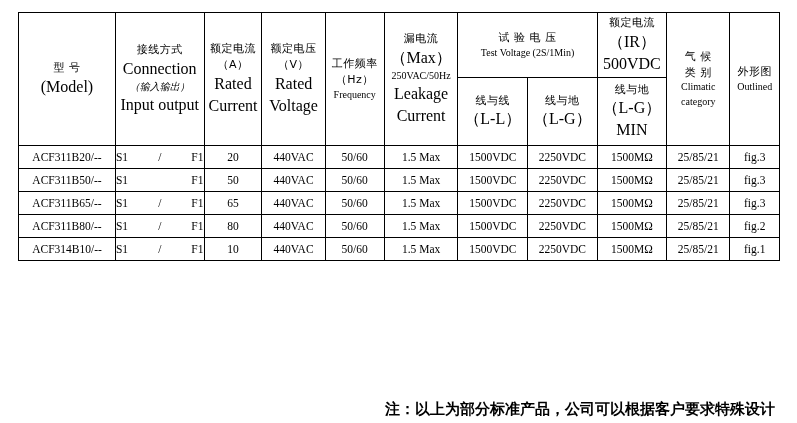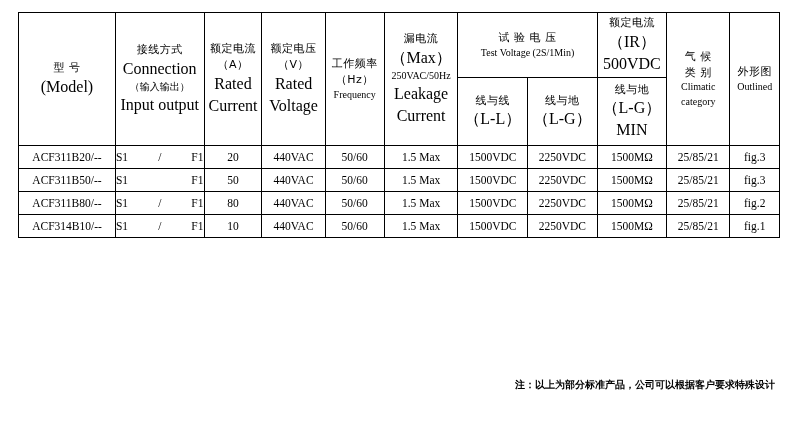--- a/index.html
+++ b/index.html
@@ -50,20 +50,21 @@
     padding: 2px 1px;
   }
   .cn {
     font-family: "DejaVu Sans", sans-serif;
     font-size: 11px;
     letter-spacing: 0.5px;
   }
   .cn.sm {
     font-size: 10px;
     letter-spacing: 0;
+    font-style: italic;
   }
   .en {
     font-family: "Liberation Serif", serif;
     font-size: 16px;
   }
   .en.sm {
     font-size: 10px;
     text-align: right;
   }
   .sub-split {
@@ -127,23 +128,23 @@
     font-family: "DejaVu Serif", serif;
     font-size: 16px;
     font-weight: bold;
     letter-spacing: 1px;
   }
   .standards .gap1 { display: inline-block; width: 22px; }
   .standards .gap2 { display: inline-block; width: 18px; }
   .note {
     position: absolute;
     right: 22px;
-    top: 378px;
+    top: 400px;
     font-family: "DejaVu Sans", sans-serif;
-    font-size: 10px;
+    font-size: 15px;
     font-weight: bold;
   }
 </style>
 </head>
 <body>
 
 <div class="sheet">
 
   <table class="spec">
     <colgroup>
@@ -290,20 +291,39 @@
         <td>440VAC</td>
         <td>50/60</td>
         <td>1.5 Max</td>
         <td>1500VDC</td>
         <td>2250VDC</td>
         <td class="ohm">1500MΩ</td>
         <td>25/85/21</td>
         <td>fig.3</td>
       </tr>
       <tr>
+        <td class="model">ACF311B65/--</td>
+        <td>
+          <div class="conn">
+            <span>S1</span>
+            <span>/</span>
+            <span>F1</span>
+          </div>
+        </td>
+        <td>65</td>
+        <td>440VAC</td>
+        <td>50/60</td>
+        <td>1.5 Max</td>
+        <td>1500VDC</td>
+        <td>2250VDC</td>
+        <td class="ohm">1500MΩ</td>
+        <td>25/85/21</td>
+        <td>fig.3</td>
+      </tr>
+      <tr>
         <td class="model">ACF311B80/--</td>
         <td>
           <div class="conn">
             <span>S1</span>
             <span>/</span>
             <span>F1</span>
           </div>
         </td>
         <td>80</td>
         <td>440VAC</td>

